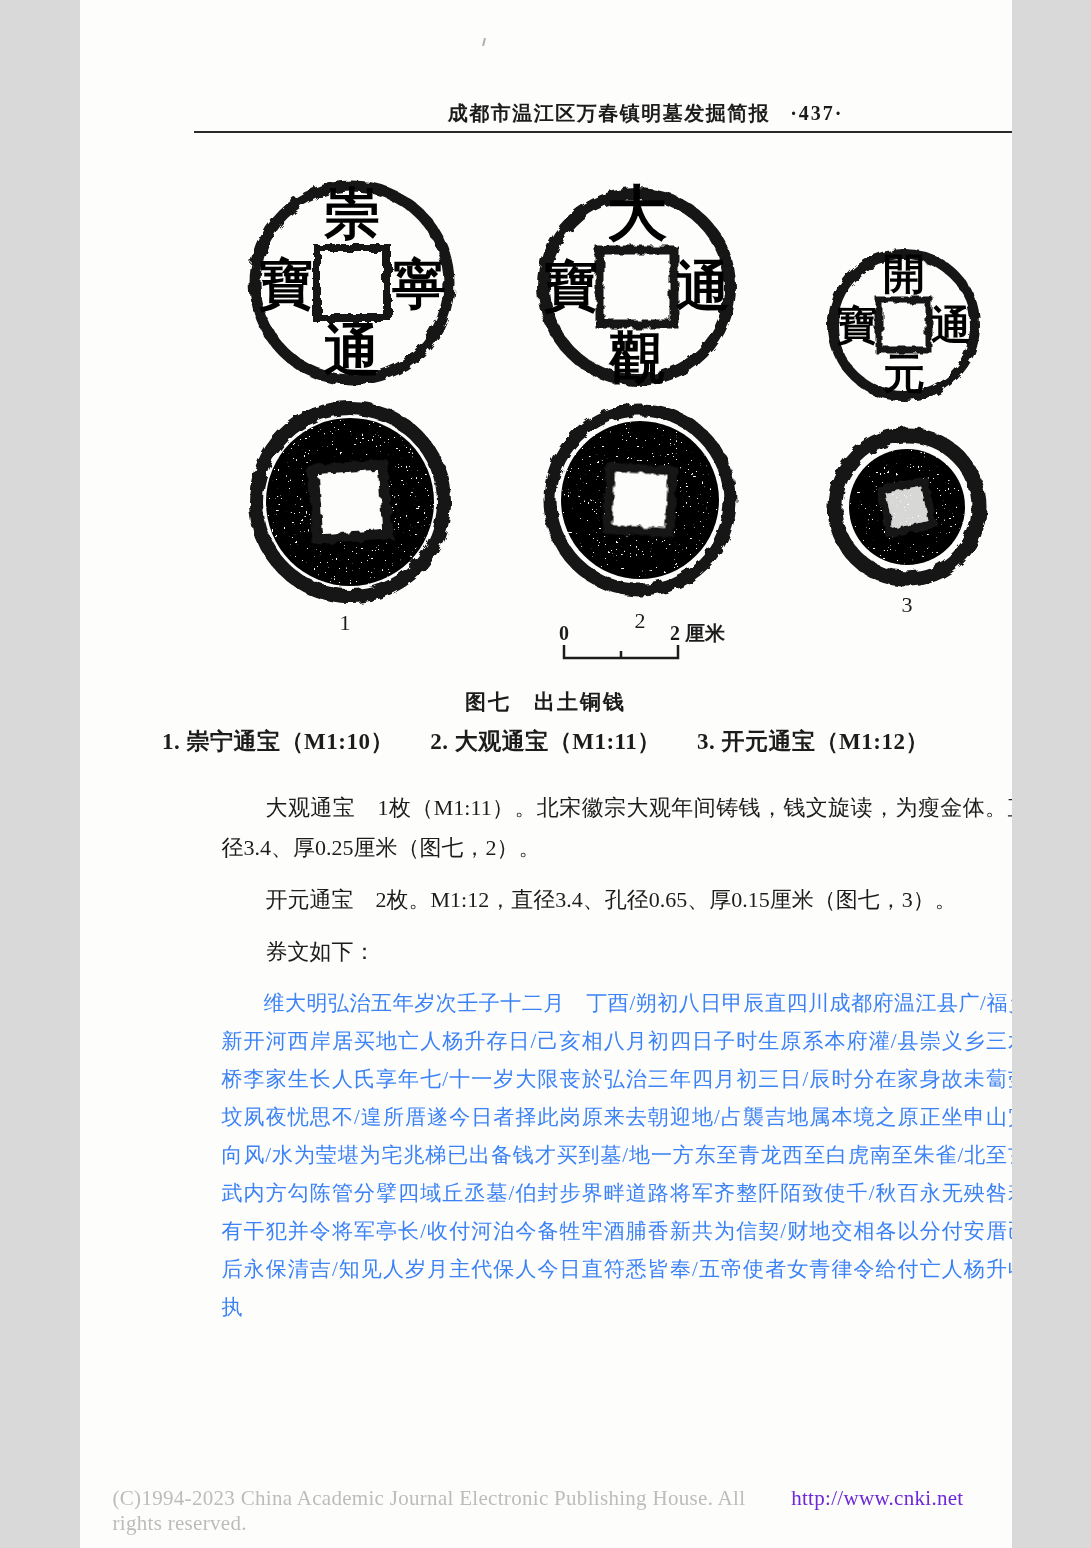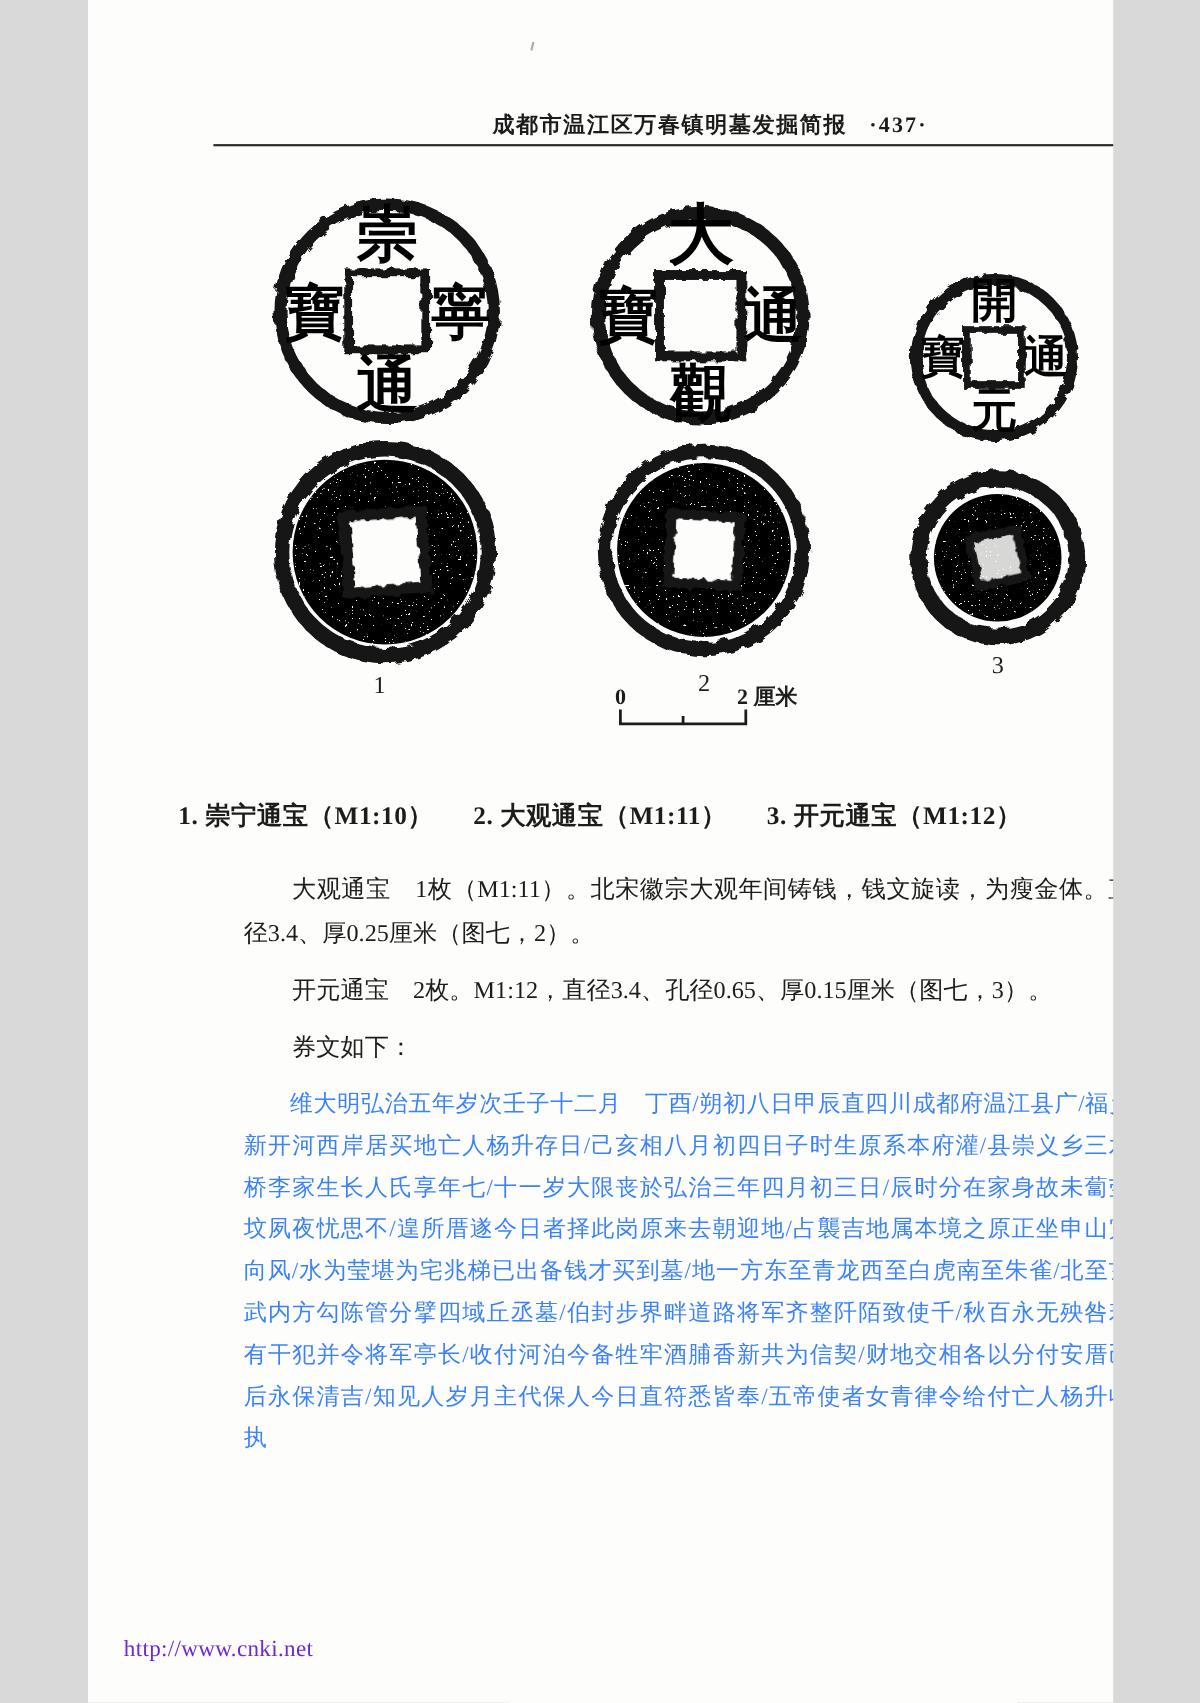--- a/index.html
+++ b/index.html
@@ -138,30 +138,32 @@
     <text class="fig-num" x="560" y="628" text-anchor="middle">2</text>
     <text class="fig-num" x="827" y="612" text-anchor="middle">3</text>
 
     <g>
       <path d="M484 645 L484 658 L598 658 L598 645 M541 651 L541 658" fill="none" stroke="#1c1c1c" stroke-width="2.5"></path>
       <text class="scale-label" x="484" y="640" text-anchor="middle">0</text>
       <text class="scale-label" x="590" y="640" text-anchor="start">2 厘米</text>
     </g>
   </svg>
 
+  <div class="caption">图七　出土铜钱</div>
   <div class="legend">
     <span>1. 崇宁通宝（M1:10）</span>
     <span>2. 大观通宝（M1:11）</span>
     <span>3. 开元通宝（M1:12）</span>
   </div>
 
   <div class="bodytext">
     <p>大观通宝　1枚（M1:11）。北宋徽宗大观年间铸钱，钱文旋读，为瘦金体。直径3.4、厚0.25厘米（图七，2）。</p>
     <p>开元通宝　2枚。M1:12，直径3.4、孔径0.65、厚0.15厘米（图七，3）。</p>
     <p>券文如下：</p>
     <p class="quote">维大明弘治五年岁次壬子十二月　丁酉/朔初八日甲辰直四川成都府温江县广/福乡新开河西岸居买地亡人杨升存日/己亥相八月初四日子时生原系本府灌/县崇义乡三水桥李家生长人氏享年七/十一岁大限丧於弘治三年四月初三日/辰时分在家身故未蔔茔坟夙夜忧思不/遑所厝遂今日者择此岗原来去朝迎地/占襲吉地属本境之原正坐申山寅向风/水为莹堪为宅兆梯已出备钱才买到墓/地一方东至青龙西至白虎南至朱雀/北至玄武内方勾陈管分擘四域丘丞墓/伯封步界畔道路将军齐整阡陌致使千/秋百永无殃咎若有干犯并令将军亭长/收付河泊今备牲牢酒脯香新共为信契/财地交相各以分付安厝己后永保清吉/知见人岁月主代保人今日直符悉皆奉/五帝使者女青律令给付亡人杨升收执</p>
   </div>
 
   <div class="footer">
+    <span>(C)1994-2023 China Academic Journal Electronic Publishing House. All rights reserved.</span>
     <span class="url">http://www.cnki.net</span>
   </div>
 
 </div>
 
 </body></html>

